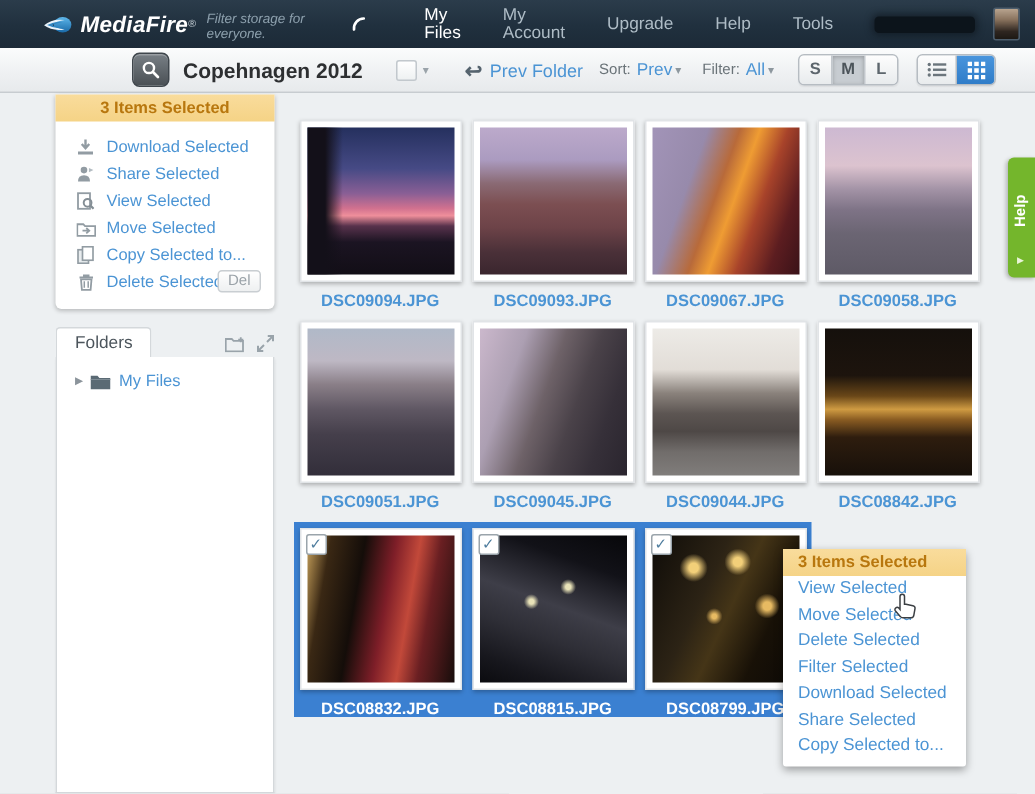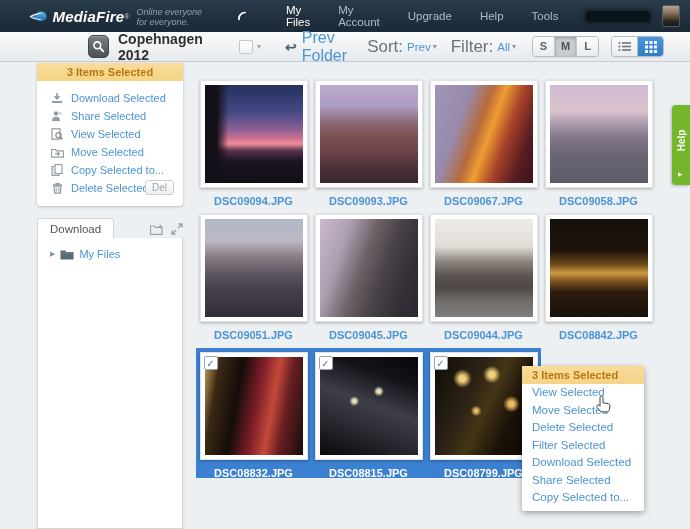--- a/index.html
+++ b/index.html
@@ -30,23 +30,23 @@
   .search-btn{width:23px;height:21px;margin-left:88px;border-radius:5px;border:1px solid #3f464c;
     background:linear-gradient(180deg,#787f85 0%,#4a5055 100%);display:flex;align-items:center;
     justify-content:center;cursor:pointer;box-shadow:inset 0 1px 0 rgba(255,255,255,.25);}
   .folder-title{margin-left:9px;font-size:14px;font-weight:bold;color:#2d2f31;}
   .selall{display:flex;align-items:center;margin-left:22px;cursor:pointer;}
   .selall .box{width:12px;height:12px;border:1px solid #c2c8cd;border-radius:2px;
     background:linear-gradient(180deg,#fff,#eef1f2);}
   .selall .caret{color:#9aa3aa;font-size:8px;margin-left:4px;}
   .prevfolder{display:flex;align-items:center;margin-left:24px;cursor:pointer;text-decoration:none;}
   .prevfolder .arr{color:#55636e;font-size:14px;font-weight:bold;margin-right:5px;}
-  .prevfolder .lbl{color:#4b94d4;font-size:16px;}
+  .prevfolder .lbl{color:#4b94d4;font-size:12px;}
   .tb-right{margin-left:auto;display:flex;align-items:center;margin-right:26px;}
-  .tb-right .glabel{color:#6a7378;font-size:17px;}
+  .tb-right .glabel{color:#6a7378;font-size:10px;}
   .tb-right a.gval{color:#4b94d4;font-size:11.5px;text-decoration:none;margin-left:4px;}
   .tb-right .vcaret{color:#8d979e;font-size:8px;margin-left:2px;}
   .gap14{margin-left:14px;}
   .smlgroup{display:flex;margin-left:16px;border:1px solid #b6bcc2;border-radius:4px;overflow:hidden;
     box-shadow:0 1px 1px rgba(0,0,0,.06);}
   .smlgroup span{width:21px;height:19px;line-height:19px;text-align:center;font-size:11px;
     font-weight:bold;color:#5d666d;background:linear-gradient(180deg,#fdfdfd,#e8ebed);
     cursor:pointer;border-left:1px solid #c3c8cd;}
   .smlgroup span:first-child{border-left:none;}
   .smlgroup span.active{background:#c7ccd1;box-shadow:inset 0 1px 3px rgba(0,0,0,.25);color:#4c545a;}
@@ -124,21 +124,21 @@
           <stop offset="0" stop-color="#5db6ea"></stop>
               <stop offset="1" stop-color="#1a6aa8"></stop>
         </linearGradient>
           </defs>
         <ellipse cx="20" cy="8.5" rx="8.5" ry="7.5" fill="url(#lg1)"></ellipse>
         <path d="M2 9 Q10 2 22 4 Q14 5 9 8.5 Q14 12 22 13 Q10 15 2 9 Z" fill="#e8f2fa"></path>
         <path d="M5 8.8 Q12 5 20 6 Q13 7 10 8.8 Q13 10.6 20 11.6 Q12 12.6 5 8.8 Z" fill="#2f84c0"></path>
       </svg>
       <span class="brand" style="margin-left:5px;">MediaFire</span>
       <sup class="reg">®</sup>
-      <span class="tagline">Online everyone for everyone.</span>
+      <span class="tagline">Filter storage for everyone.</span>
     </div>
     <svg class="quick-icon" width="14" height="14" viewBox="0 0 14 14">
       <path d="M2.5 11.5 A8 8 0 0 1 10.5 2.5" fill="none" stroke="#ffffff" stroke-width="2.2" stroke-linecap="round"></path>
     </svg>
     <nav class="navlinks">
       <a href="#" class="active">My Files</a>
       <a href="#">My Account</a>
       <a href="#">Upgrade</a>
       <a href="#">Help</a>
       <a href="#">Tools</a>
@@ -264,21 +264,21 @@
             </svg>
         </span>
         <a class="albl" href="#">Delete Selected</a>
         <span class="key-badge">Del</span>
       </div>
     </div>
   </div>
 
   <div class="folders-panel">
     <div class="folders-head">
-      <div class="folders-tab">Download</div>
+      <div class="folders-tab">Folders</div>
       <div class="folders-icons">
         <span class="fic">
           <svg width="14" height="11" viewBox="0 0 14 11">
               <path d="M0.5 2 h4 l1.2 1.3 h6.3 v7 h-11.5 z" fill="none" stroke="#99a3aa" stroke-width="1.2"></path>
               <path d="M10.5 0.8 v3.4 M8.8 2.5 h3.4" stroke="#99a3aa" stroke-width="1.2"></path>
             </svg>
         </span>
         <span class="fic">
           <svg width="12" height="12" viewBox="0 0 12 12">
               <path d="M7.5 1 H11 V4.5 M11 1 L7 5 M4.5 11 H1 V7.5 M1 11 L5 7" fill="none" stroke="#99a3aa" stroke-width="1.3"></path>

